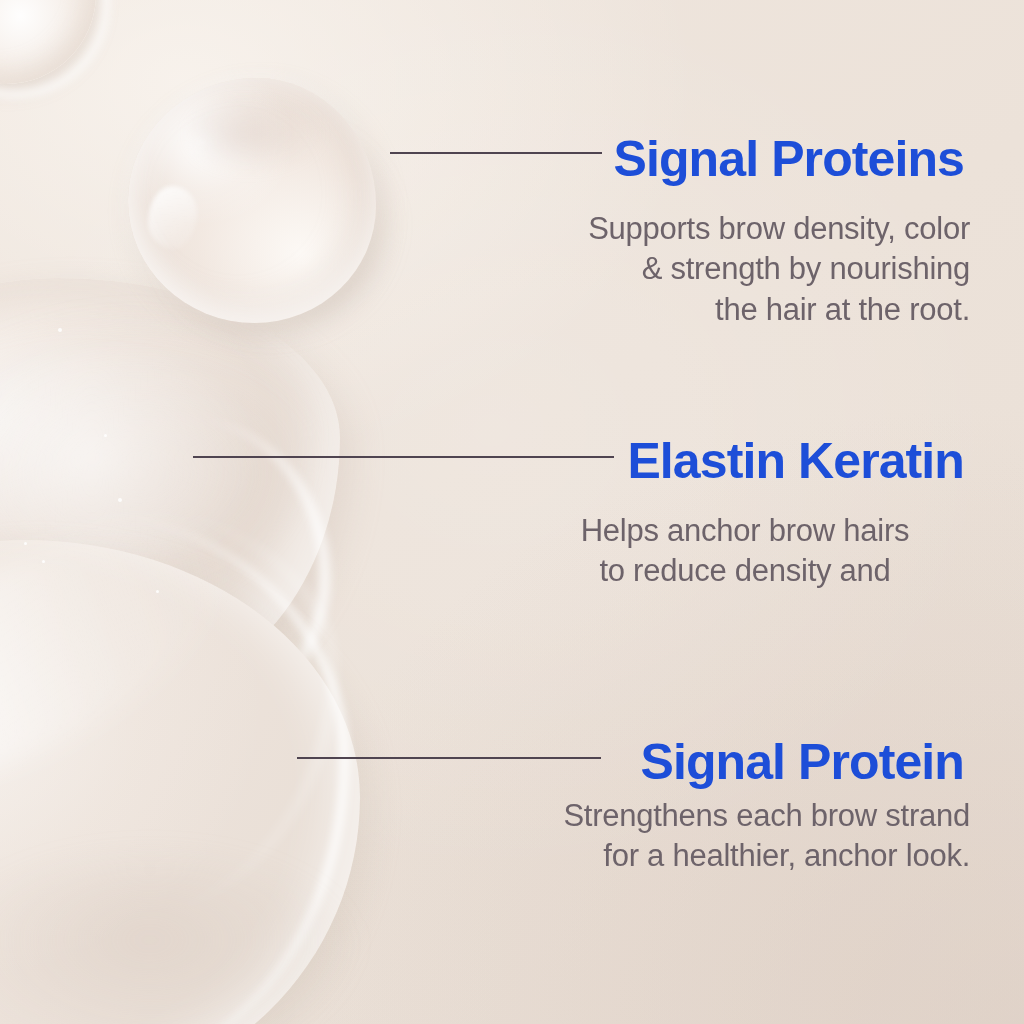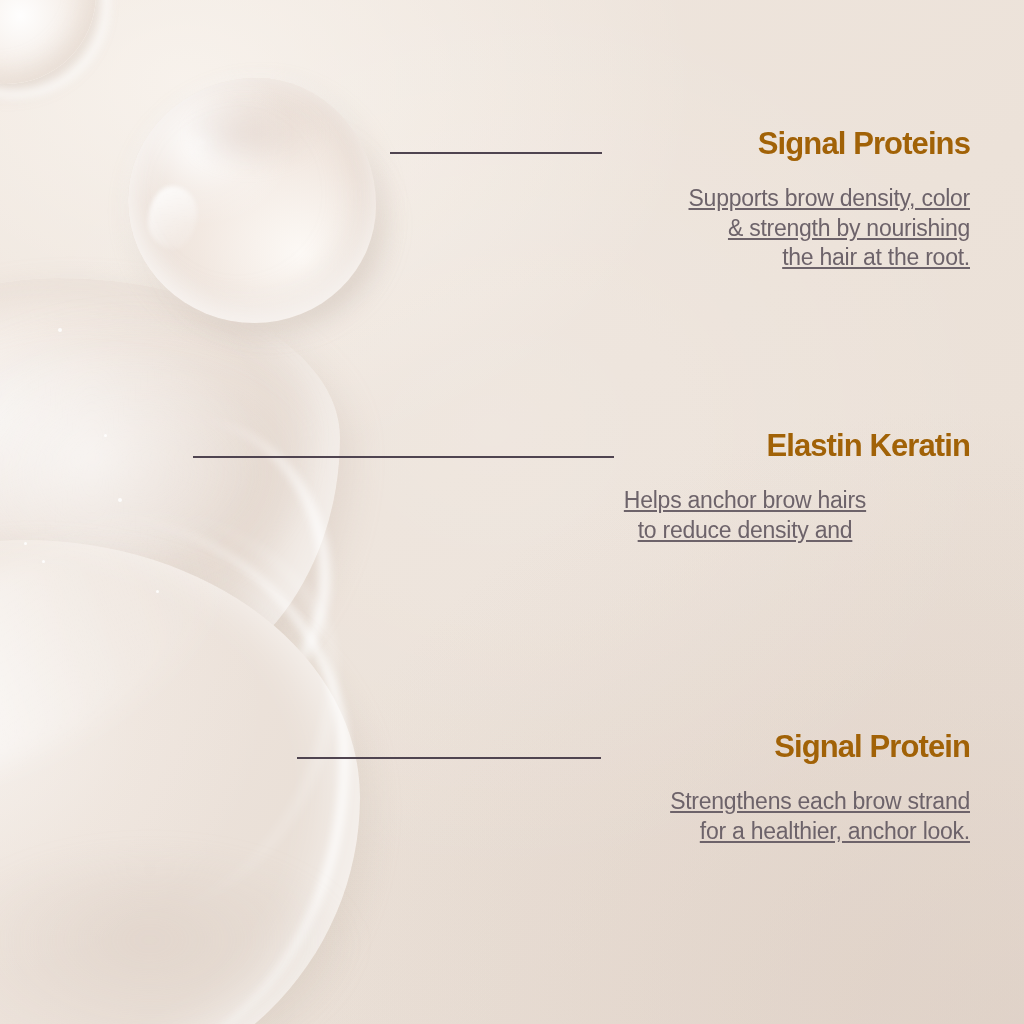--- a/index.html
+++ b/index.html
@@ -225,42 +225,41 @@
     background: rgba(255,255,255,0.85);
     filter: blur(0.6px);
   }
 
   
   .anno {
     position: absolute;
     text-align: right;
   }
   .anno-heading {
-    margin: 0;
+    margin: 6px;
     font-weight: 700;
-    font-size: 31px;
+    font-size: 50px;
     line-height: 1.02;
     letter-spacing: -0.9px;
-    color: #a16207;
+    color: #1d4ed8;
     white-space: nowrap;
   }
   .anno-body {
     margin: 0;
-    font-size: 23px;
+    font-size: 31px;
     line-height: 1.30;
     letter-spacing: -0.25px;
     color: #6d636a;
-    text-decoration: underline;
   }
   .anno-1 { left: 520px; top: 128px; width: 450px; }
   .anno-1 .anno-body { margin-top: 24px; }
   .anno-2 { left: 520px; top: 430px; width: 450px; }
   .anno-2 .anno-body { margin-top: 24px; text-align: center; }
   .anno-3 { left: 520px; top: 731px; width: 450px; }
-  .anno-3 .anno-body { margin-top: 24px; }
+  .anno-3 .anno-body { margin-top: 8px; }
 
   
   .leader {
     position: absolute;
     height: 2px;
     background: #4f4450;
   }
   .leader-1 { left: 390px; top: 152px; width: 212px; }
   .leader-2 { left: 193px; top: 456px; width: 421px; }
   .leader-3 { left: 297px; top: 757px; width: 304px; }

